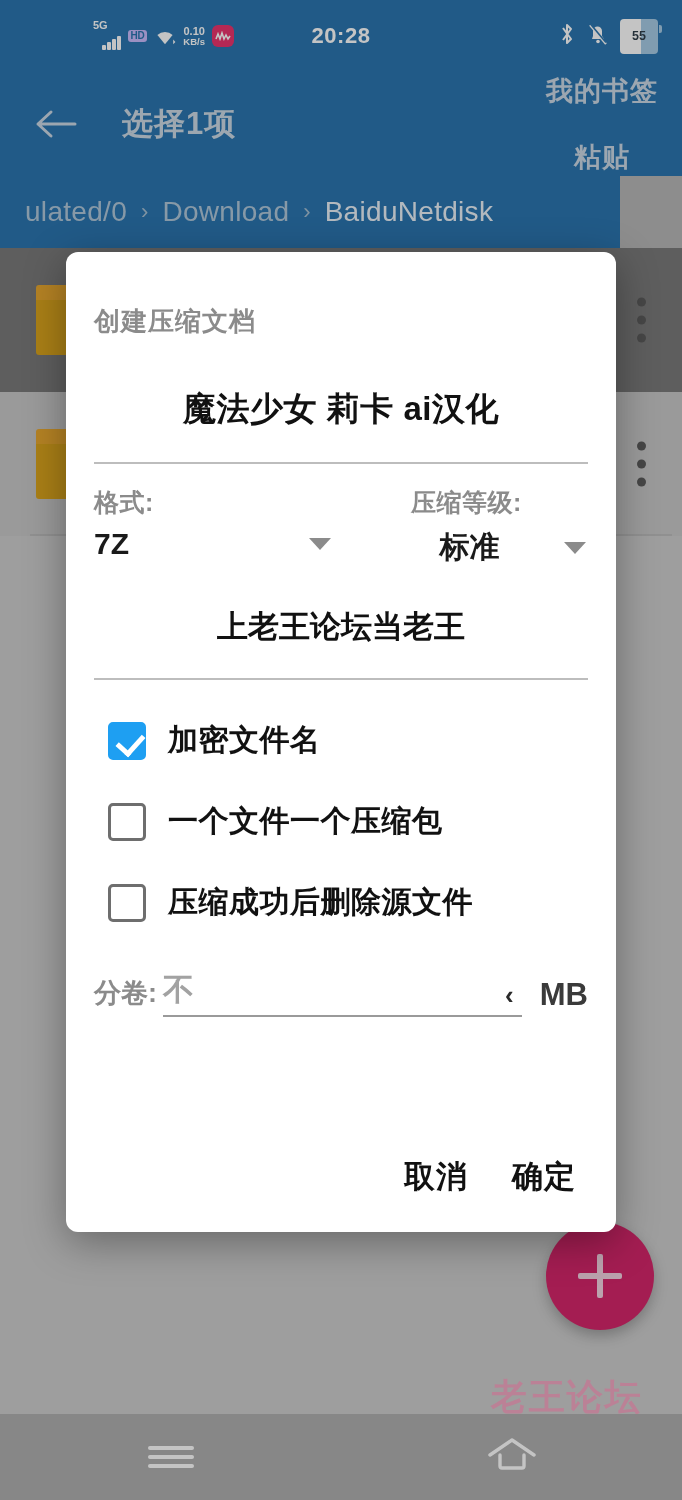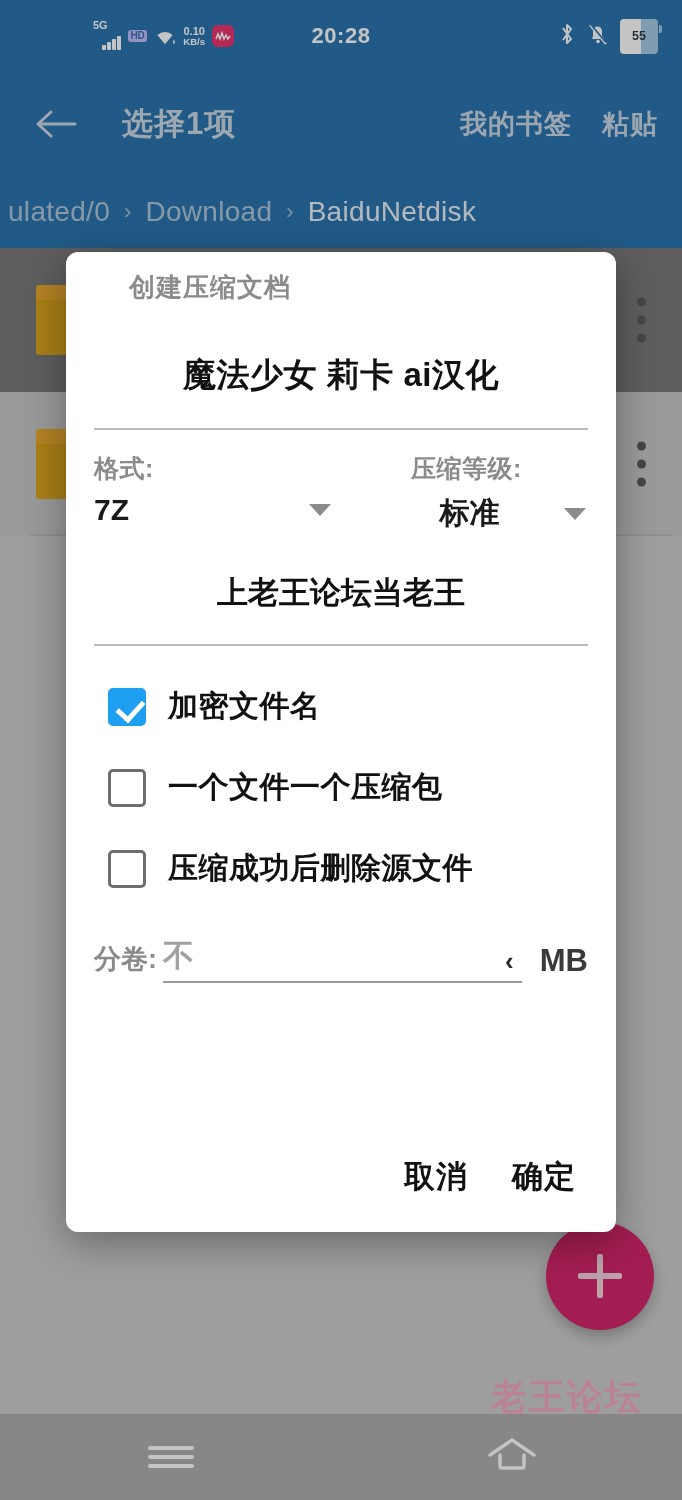--- a/index.html
+++ b/index.html
@@ -46,26 +46,26 @@
   }
   .battery:after{ content:""; position:absolute; right:-4px; top:6px; width:3px; height:8px;
     background:#9ec6e2; border-radius:0 2px 2px 0;}
 
   .toolbar{
     position:absolute; top:72px; left:0; width:682px; height:104px;
     background:#1668a8; display:flex; align-items:center;
   }
   .tb-back{ width:52px; height:52px; margin-left:30px; display:flex; align-items:center; justify-content:center;}
   .tb-title{ color:#c8d6e2; font-size:31px; font-weight:bold; margin-left:40px; letter-spacing:1px;}
-  .tb-actions{ margin-left:auto; display:flex; align-items:center; gap:30px; margin-right:24px;}
+  .tb-actions{ margin-left:auto; display:flex; align-items:center; gap:30px; margin-right:24px;flex-direction:column;}
   .tb-action{ color:#c6d5e3; font-size:27px; font-weight:bold; letter-spacing:1px;}
 
   .breadcrumb{
-    position:absolute; top:176px; left:0; width:682px; height:72px;
-    background:#1668a8; display:flex; align-items:center; padding-left:8px;
+    position:absolute; top:176px; left:0; width:620px; height:72px;
+    background:#1668a8; display:flex; align-items:center; padding-left:25px;
     overflow:hidden; white-space:nowrap;
   }
   .crumb{ color:#a8c2d6; font-size:28px; letter-spacing:.3px;}
   .crumb.current{ color:#e8f0f7; }
   .crumb-sep{ color:#9db9ce; font-size:22px; margin:0 14px; }
 
   
   .file-list{ position:absolute; top:248px; left:0; width:682px; bottom:0; background:#c9c9c9;}
   .file-row{ position:relative; height:144px; display:flex; align-items:center; }
   .file-row.selected{ background:#6e6e6e; }
@@ -103,21 +103,21 @@
   .nav-recents i{ display:block; width:46px; height:4px; background:#fff; border-radius:2px; margin:5px 0;}
 
   
   .scrim{ position:absolute; inset:0; background:rgba(60,60,60,.30); }
   .dialog{
     position:absolute; left:66px; top:252px; width:550px; height:980px;
     background:#fff; border-radius:12px;
     box-shadow:0 10px 40px rgba(0,0,0,.35);
     padding:0 28px;
   }
-  .dlg-title{ color:#8b8b8b; font-size:26px; font-weight:bold; padding-top:18px; letter-spacing:1px;margin-left:35px;}
+  .dlg-title{ color:#8b8b8b; font-size:26px; font-weight:bold; padding-top:52px; letter-spacing:1px;}
   .dlg-filename{ color:#111; font-size:33px; font-weight:bold; text-align:center;
     margin-top:48px; letter-spacing:.5px;}
   .hr{ height:2px; background:#bdbdbd; margin-top:30px;}
 
   .row-2col{ display:flex; margin-top:22px; }
   .col{ flex:1; }
   .col.right{ padding-left:8px; }
   .col-label{ color:#8b8b8b; font-size:25px; font-weight:bold; letter-spacing:.5px;}
   .col.right .col-label{ text-align:center; }
   .col-value{ display:flex; align-items:center; margin-top:8px; }

